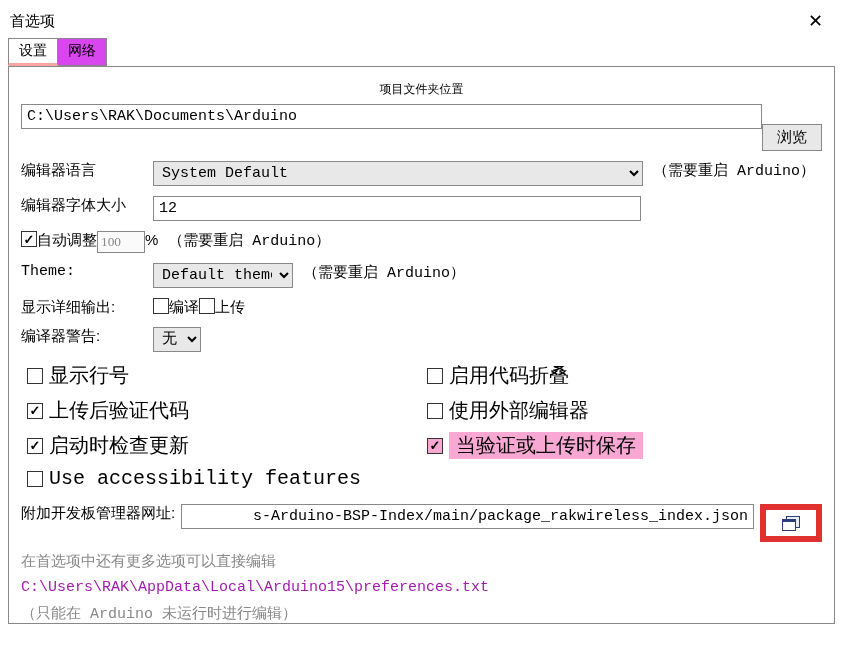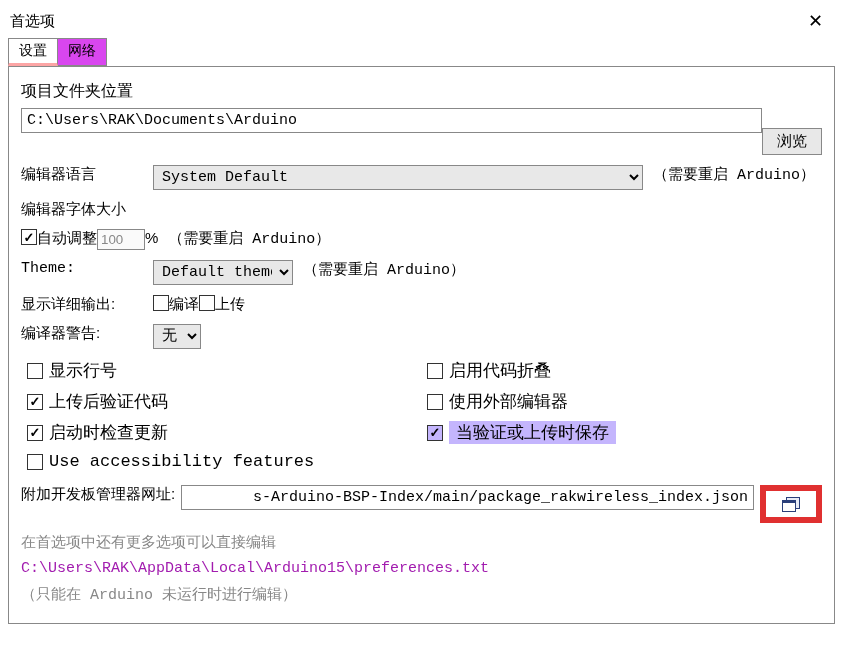--- a/index.html
+++ b/index.html
@@ -51,21 +51,21 @@
       position: relative;
       top: -1px;
       height: 558px;
     }
     .row {
       display: flex;
       align-items: flex-start;
       margin-bottom: 10px;
       gap: 0;
     }
-    .section-label { font-size: 16px; margin-bottom: 6px; }
+    .section-label { font-size: 12px; margin-bottom: 6px; text-align: center; }
     .text-input {
       font-family: "Courier New", monospace;
       font-size: 15px;
       padding: 3px 5px;
       border: 1px solid #888;
       background: #fff;
     }
     .path-input { flex: 1; }
     .btn {
       padding: 3px 14px;
@@ -98,35 +98,35 @@
       display: inline-flex;
       align-items: center;
       justify-content: center;
       font-size: 13px;
       cursor: pointer;
       background: #fff;
     }
     .checkbox.checked::after { content: "✓"; color: #000; font-weight: bold; }
     .spinner {
       width: 48px;
-      font-family: Liberation Sans, sans-serif;
+      font-family: Liberation Serif, serif;
       padding: 2px 3px;
       border: 1px solid #888;
       color: #888;
     }
     .theme-select { width: 140px; }
     .warn-select { width: 48px; }
     .checkgrid {
       display: grid;
       grid-template-columns: 400px 1fr;
       row-gap: 8px;
       margin: 10px 0 14px 6px;
     }
-    .check-item { display: flex; align-items: center; gap: 6px; font-size: 17px; }
-    .check-item.highlight span { background: #c4b5fd; padding: 0 7px; }
+    .check-item { display: flex; align-items: center; gap: 6px; font-size: 20px; }
+    .check-item.highlight span { background: #f9a8d4; padding: 0 7px; }
     .url-label { font-size: 15px; margin-right: 6px; }
     .url-input {
       flex: 1;
       font-family: "Courier New", monospace;
       font-size: 15px;
       padding: 3px 5px;
       border: 1px solid #888;
       text-align: right;
       direction: ltr;
     }
@@ -192,20 +192,21 @@
   <div class="row">
     <div class="label-col">编辑器语言</div>
     <select class="select lang-select">
       <option>System Default</option>
     </select>
     <span class="hint">（需要重启 Arduino）</span>
   </div>
 
   <div class="row">
     <div class="label-col">编辑器字体大小</div>
+    <input class="text-input font-input" value="12" style="">
   </div>
 
   <div class="row">
     <span class="checkbox checked"></span>
     <span>自动调整</span>
     <input class="spinner" disabled="" value="100" style="">
     <span>%</span>
     <span class="hint">（需要重启 Arduino）</span>
   </div>
 

